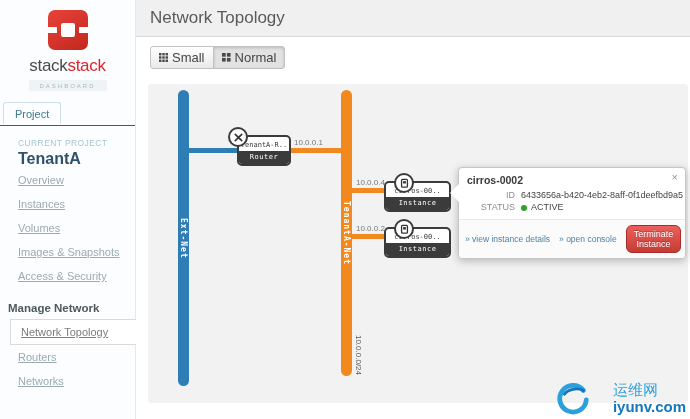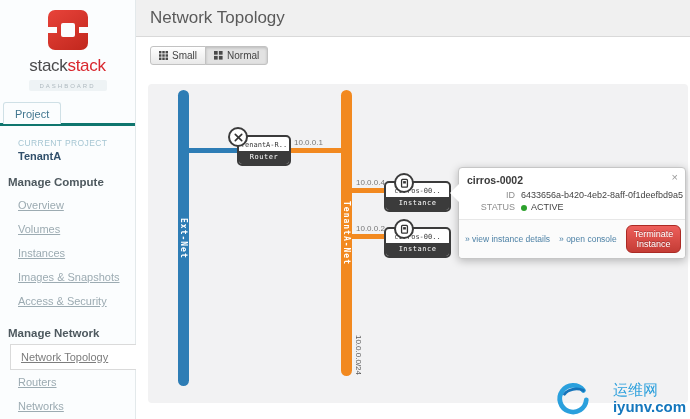--- a/index.html
+++ b/index.html
@@ -15,38 +15,38 @@
           background:linear-gradient(145deg,#e8433a,#c1271d); border-radius:7px; }
   .cube .hole { position:absolute; left:13px; top:13px; width:14px; height:14px;
                 background:#fbfdfe; border-radius:2px; }
   .cube .slit-l { position:absolute; left:0; top:17px; width:9px; height:6px; background:#fbfdfe; }
   .cube .slit-r { position:absolute; right:0; top:17px; width:9px; height:6px; background:#fbfdfe; }
   .brand-text { margin-top:6px; font-size:17px; letter-spacing:-0.3px; }
   .brand-text .open { color:#4a4a4c; }
   .brand-text .stack { color:#d9272e; }
   .dashboard-pill { margin:4px auto 0; width:78px; background:#eef3f5; color:#aeb9bf;
                     font-size:6px; letter-spacing:2px; padding:3px 0 2px; border-radius:2px; }
-  .tabbar { margin-top:10px; padding-left:3px; border-bottom:3px solid #0f766e; height:25px; }
+  .tabbar { margin-top:10px; padding-left:3px; border-bottom:1px solid #0f766e; height:25px; }
   .tab { display:inline-block; padding:5px 11px 4px; font-size:11px; color:#41768f;
          background:#fbfdfe; border:1px solid #cfe0e6; border-bottom:none;
          border-radius:3px 3px 0 0; position:relative; top:1px; cursor:pointer; }
   .current { padding:12px 0 0 18px; }
   .current-label { font-size:8.5px; color:#a6c6d3; letter-spacing:.4px; }
-  .current-name { font-size:11px; font-weight:bold; color:#31506b; margin-top:2px; }
+  .current-name { font-size:16px; font-weight:bold; color:#31506b; margin-top:2px; }
   .section-title { font-size:11.5px; font-weight:bold; color:#4e595f; padding:14px 0 5px 8px; }
   .nav-item { font-size:11px; color:#9cabb2; padding:6px 0 6px 18px; cursor:pointer;text-decoration:underline; }
   .nav-item.active { background:#fff; border:1px solid #dadada; border-right:none;
                      margin-left:10px; padding-left:10px; width:126px; color:#7d7d7d; }
 
   
   .main-header { position:absolute; left:136px; top:0; right:0; height:37px;
                  background:#f0f0f0; border-bottom:1px solid #d9d9d9; }
   .page-title { font-size:17px; color:#5a5a5a; padding:8px 0 0 14px; font-weight:normal; }
   .toolbar { position:absolute; left:150px; top:46px; display:flex; }
-  .btn { display:inline-flex; align-items:center; gap:4px; font-size:10px; color:#454545;
+  .btn { display:inline-flex; align-items:center; gap:4px; font-size:13px; color:#454545;
          background:linear-gradient(#ffffff,#e9e9e9); border:1px solid #c2c2c2;
          padding:3px 8px; cursor:pointer; font-family:"Liberation Sans",sans-serif; }
   .btn.first { border-radius:3px 0 0 3px; }
   .btn.last { border-radius:0 3px 3px 0; margin-left:-1px; }
   .btn.active { background:#e2e2e2; box-shadow:inset 0 1px 3px rgba(0,0,0,.18); }
 
   
   .canvas { position:absolute; left:148px; top:84px; width:540px; height:319px;
             background:#f2f2f3; border-radius:4px; z-index:1; }
   .net-bar { position:absolute; width:11px; border-radius:6px; z-index:3;
@@ -132,24 +132,23 @@
 
     <div class="tabbar">
       <span class="tab">Project</span>
     </div>
 
     <div class="current">
       <div class="current-label">CURRENT PROJECT</div>
       <div class="current-name">TenantA</div>
     </div>
 
-    <div class="section-title">Manage Compute</div>
     <div class="nav-item">Overview</div>
+    <div class="nav-item">Instances</div>
     <div class="nav-item">Volumes</div>
-    <div class="nav-item">Instances</div>
     <div class="nav-item">Images &amp; Snapshots</div>
     <div class="nav-item">Access &amp; Security</div>
 
     <div class="section-title">Manage Network</div>
     <div class="nav-item active">Network Topology</div>
     <div class="nav-item">Routers</div>
     <div class="nav-item">Networks</div>
   </div>
 
   <div class="main-header">

